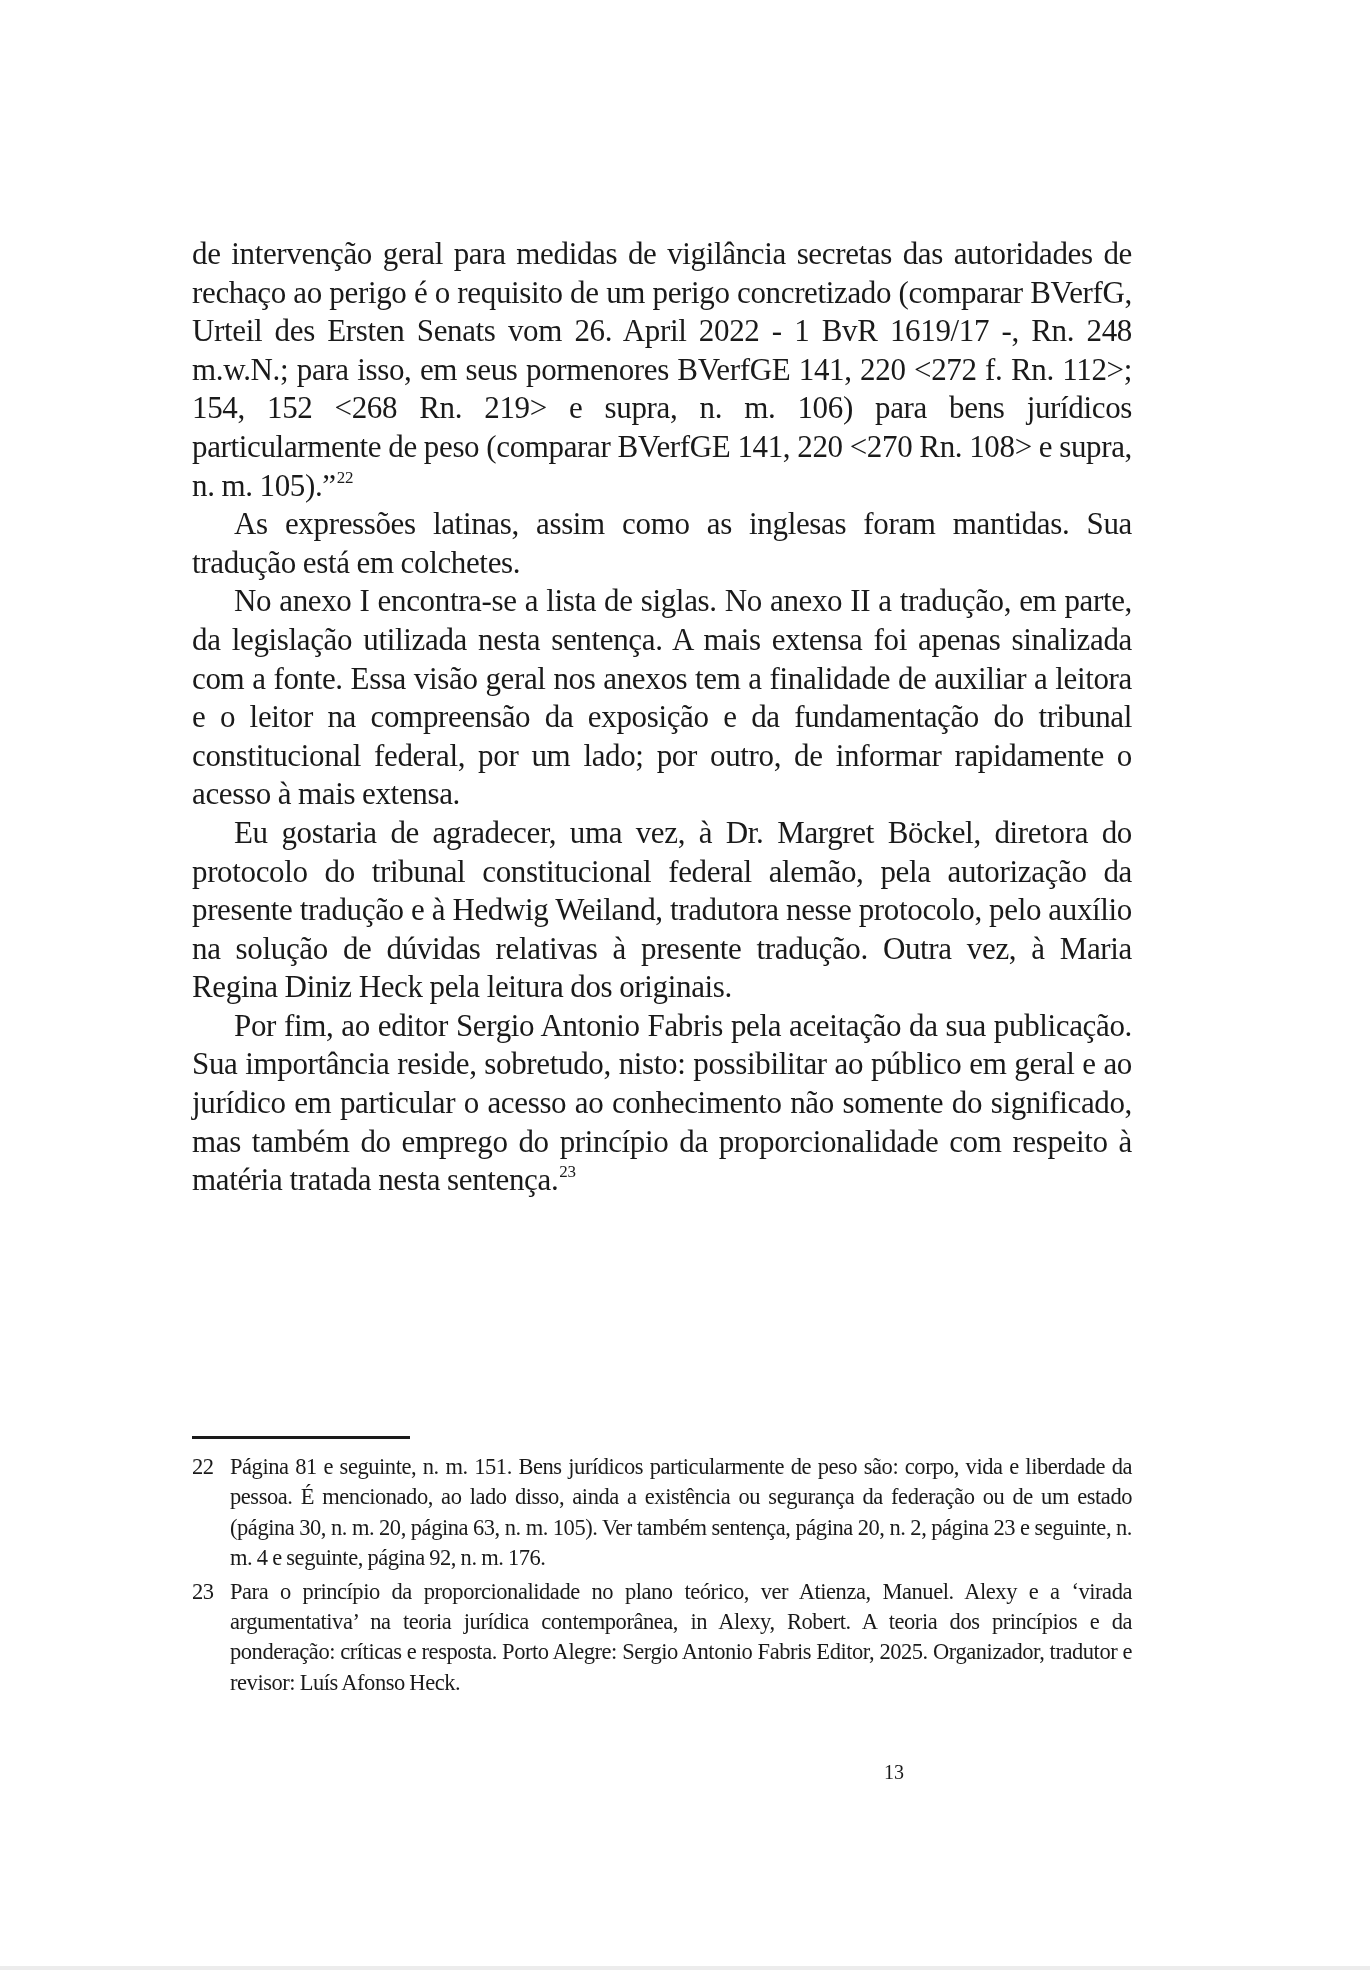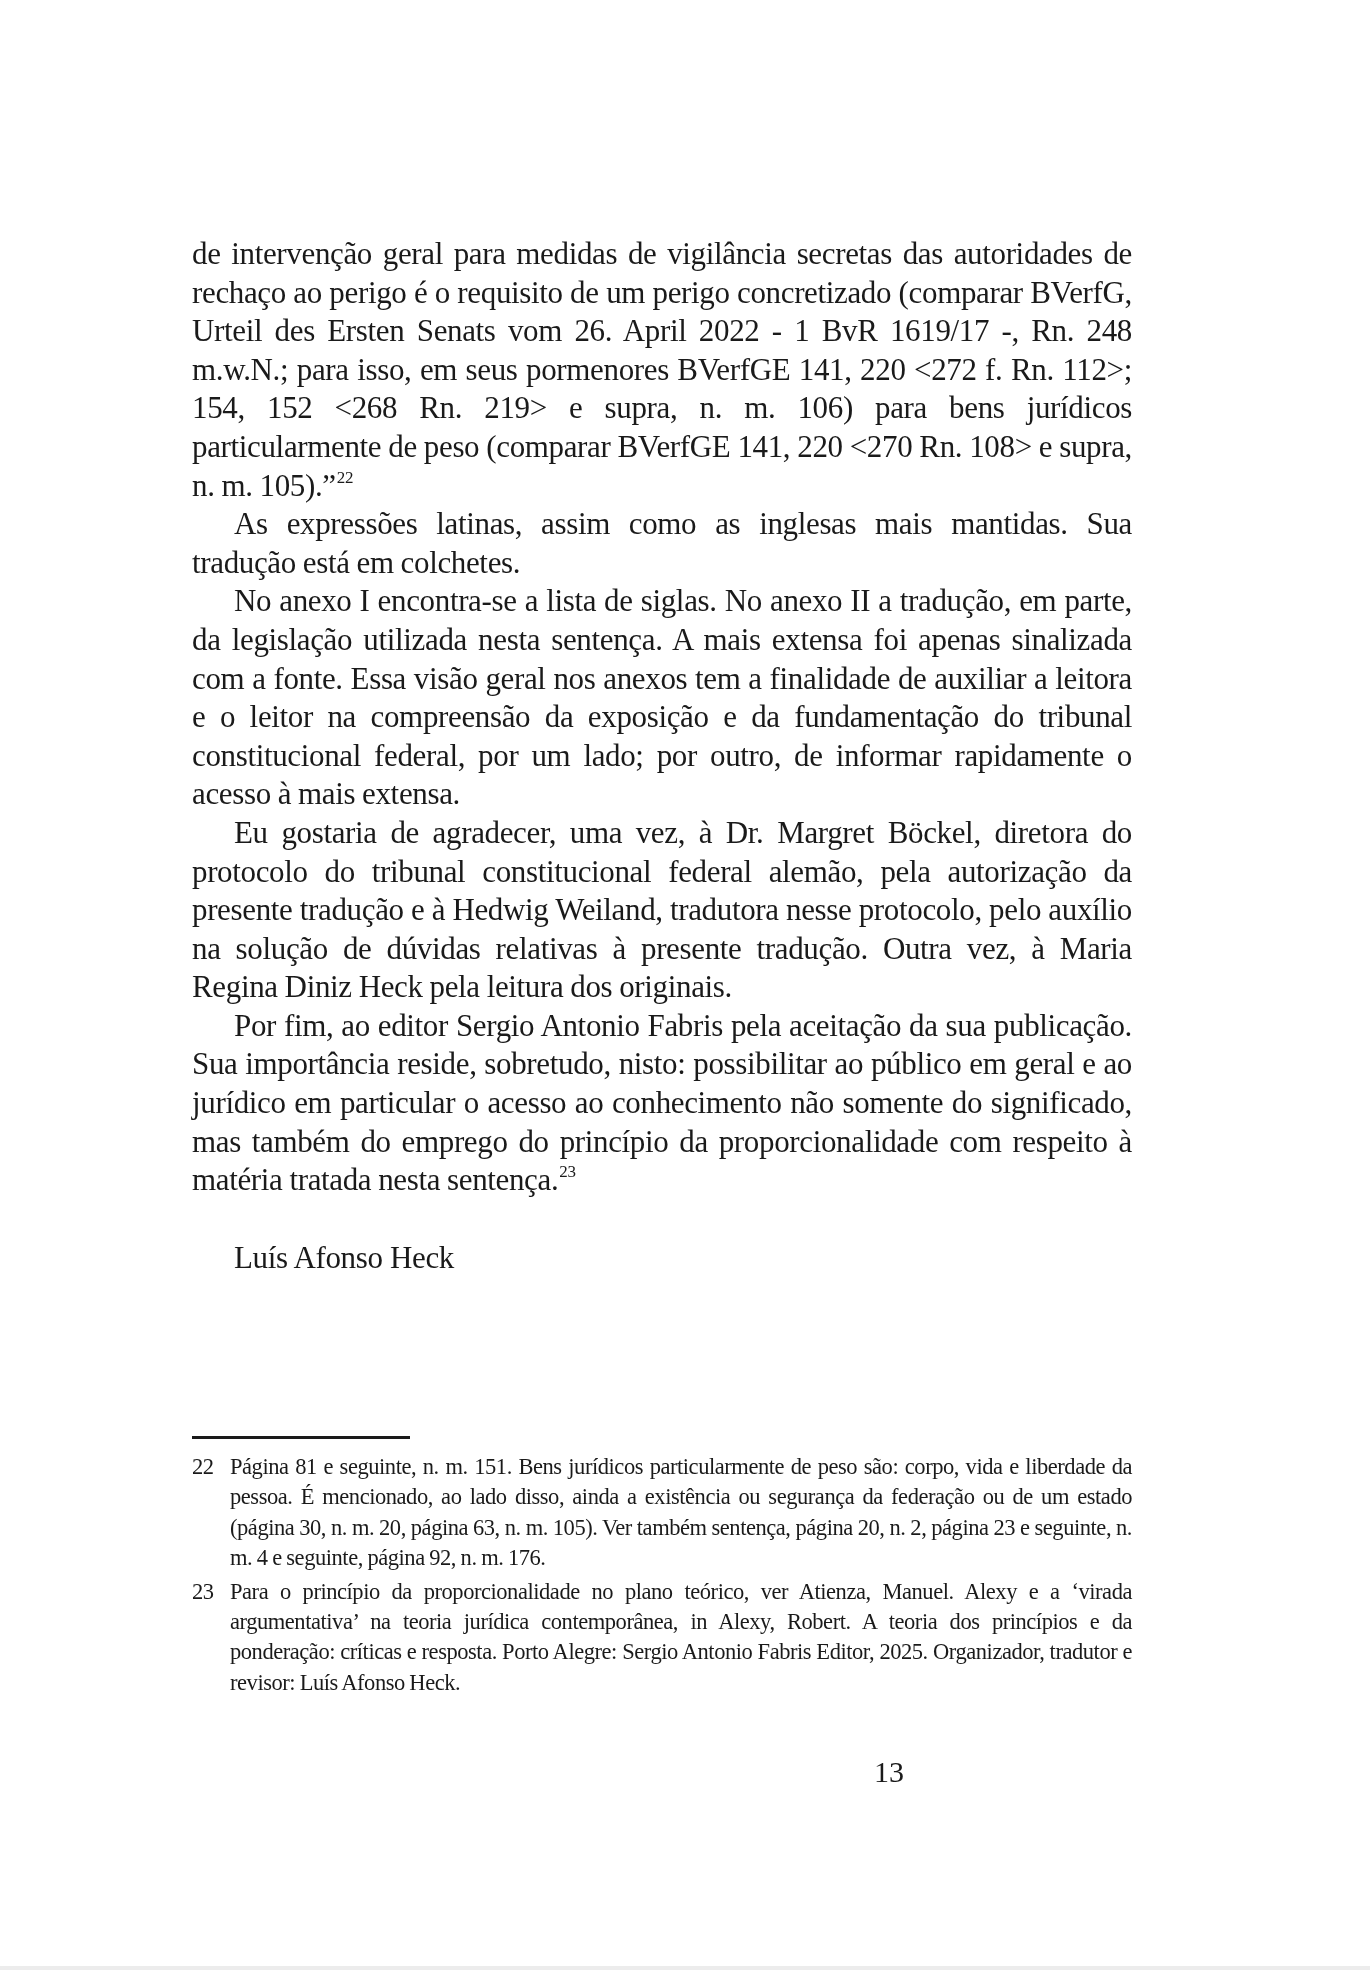--- a/index.html
+++ b/index.html
@@ -92,41 +92,40 @@
     }
     .footnote .fn-num {
       position: absolute;
       left: 0;
       top: 0;
     }
     .page-number {
       position: absolute;
       right: 238px;
       top: 1742px;
-      font-size: 30px;
+      font-size: 20px;
       line-height: 36px;
       margin-left: 24px;
     }
   </style>
 </head>
 <body>
 
 <div class="page">
 
   <div class="column">
     <div class="body-text">
       <p class="no-indent"><span>de intervenção geral para medidas de vigilância secretas das autoridades de rechaço ao perigo é o requisito de um perigo concretizado (comparar BVerfG, Urteil des Ersten Senats vom 26. April 2022 - 1 BvR 1619/17 -, Rn. 248 m.w.N.; para isso, em seus pormenores BVerfGE 141, 220 &lt;272 f. Rn. 112&gt;; 154, 152 &lt;268 Rn. 219&gt; e supra, n. m. 106) para bens jurídicos particularmente de peso (comparar BVerfGE 141, 220 &lt;270 Rn. 108&gt; e supra, n. m. 105).”</span><sup class="fnref">22</sup></p>
-      <p><span>As expressões latinas, assim como as inglesas mais mantidas. Sua tradução está em colchetes.</span></p>
+      <p><span>As expressões latinas, assim como as inglesas foram mantidas. Sua tradução está em colchetes.</span></p>
       <p><span>No anexo I encontra-se a lista de siglas. No anexo II a tradução, em parte, da legislação utilizada nesta sentença. A mais extensa foi apenas sinalizada com a fonte. Essa visão geral nos anexos tem a finalidade de auxiliar a leitora e o leitor na compreensão da exposição e da fundamentação do tribunal constitucional federal, por um lado; por outro, de informar rapidamente o acesso à mais extensa.</span></p>
       <p><span>Eu gostaria de agradecer, uma vez, à Dr. Margret Böckel, diretora do protocolo do tribunal constitucional federal alemão, pela autorização da presente tradução e à Hedwig Weiland, tradutora nesse protocolo, pelo auxílio na solução de dúvidas relativas à presente tradução. Outra vez, à Maria Regina Diniz Heck pela leitura dos originais.</span></p>
       <p><span>Por fim, ao editor Sergio Antonio Fabris pela aceitação da sua publicação. Sua importância reside, sobretudo, nisto: possibilitar ao público em geral e ao jurídico em particular o acesso ao conhecimento não somente do significado, mas também do emprego do princípio da proporcionalidade com respeito à matéria tratada nesta sentença.</span><sup class="fnref">23</sup></p>
     </div>
 
     <div class="signature">
-      <div>Luís Afonso Heck</div>
     </div>
   </div>
 
   <div class="footnote-rule"></div>
 
   <div class="footnotes">
     <div class="footnote">
       <span class="fn-num">22</span>
       <span>Página 81 e seguinte, n. m. 151. Bens jurídicos particularmente de peso são: corpo, vida e liberdade da pessoa. É mencionado, ao lado disso, ainda a existência ou segurança da federação ou de um estado (página 30, n. m. 20, página 63, n. m. 105). Ver também sentença, página 20, n. 2, página 23 e seguinte, n. m. 4 e seguinte, página 92, n. m. 176.</span>
     </div>

